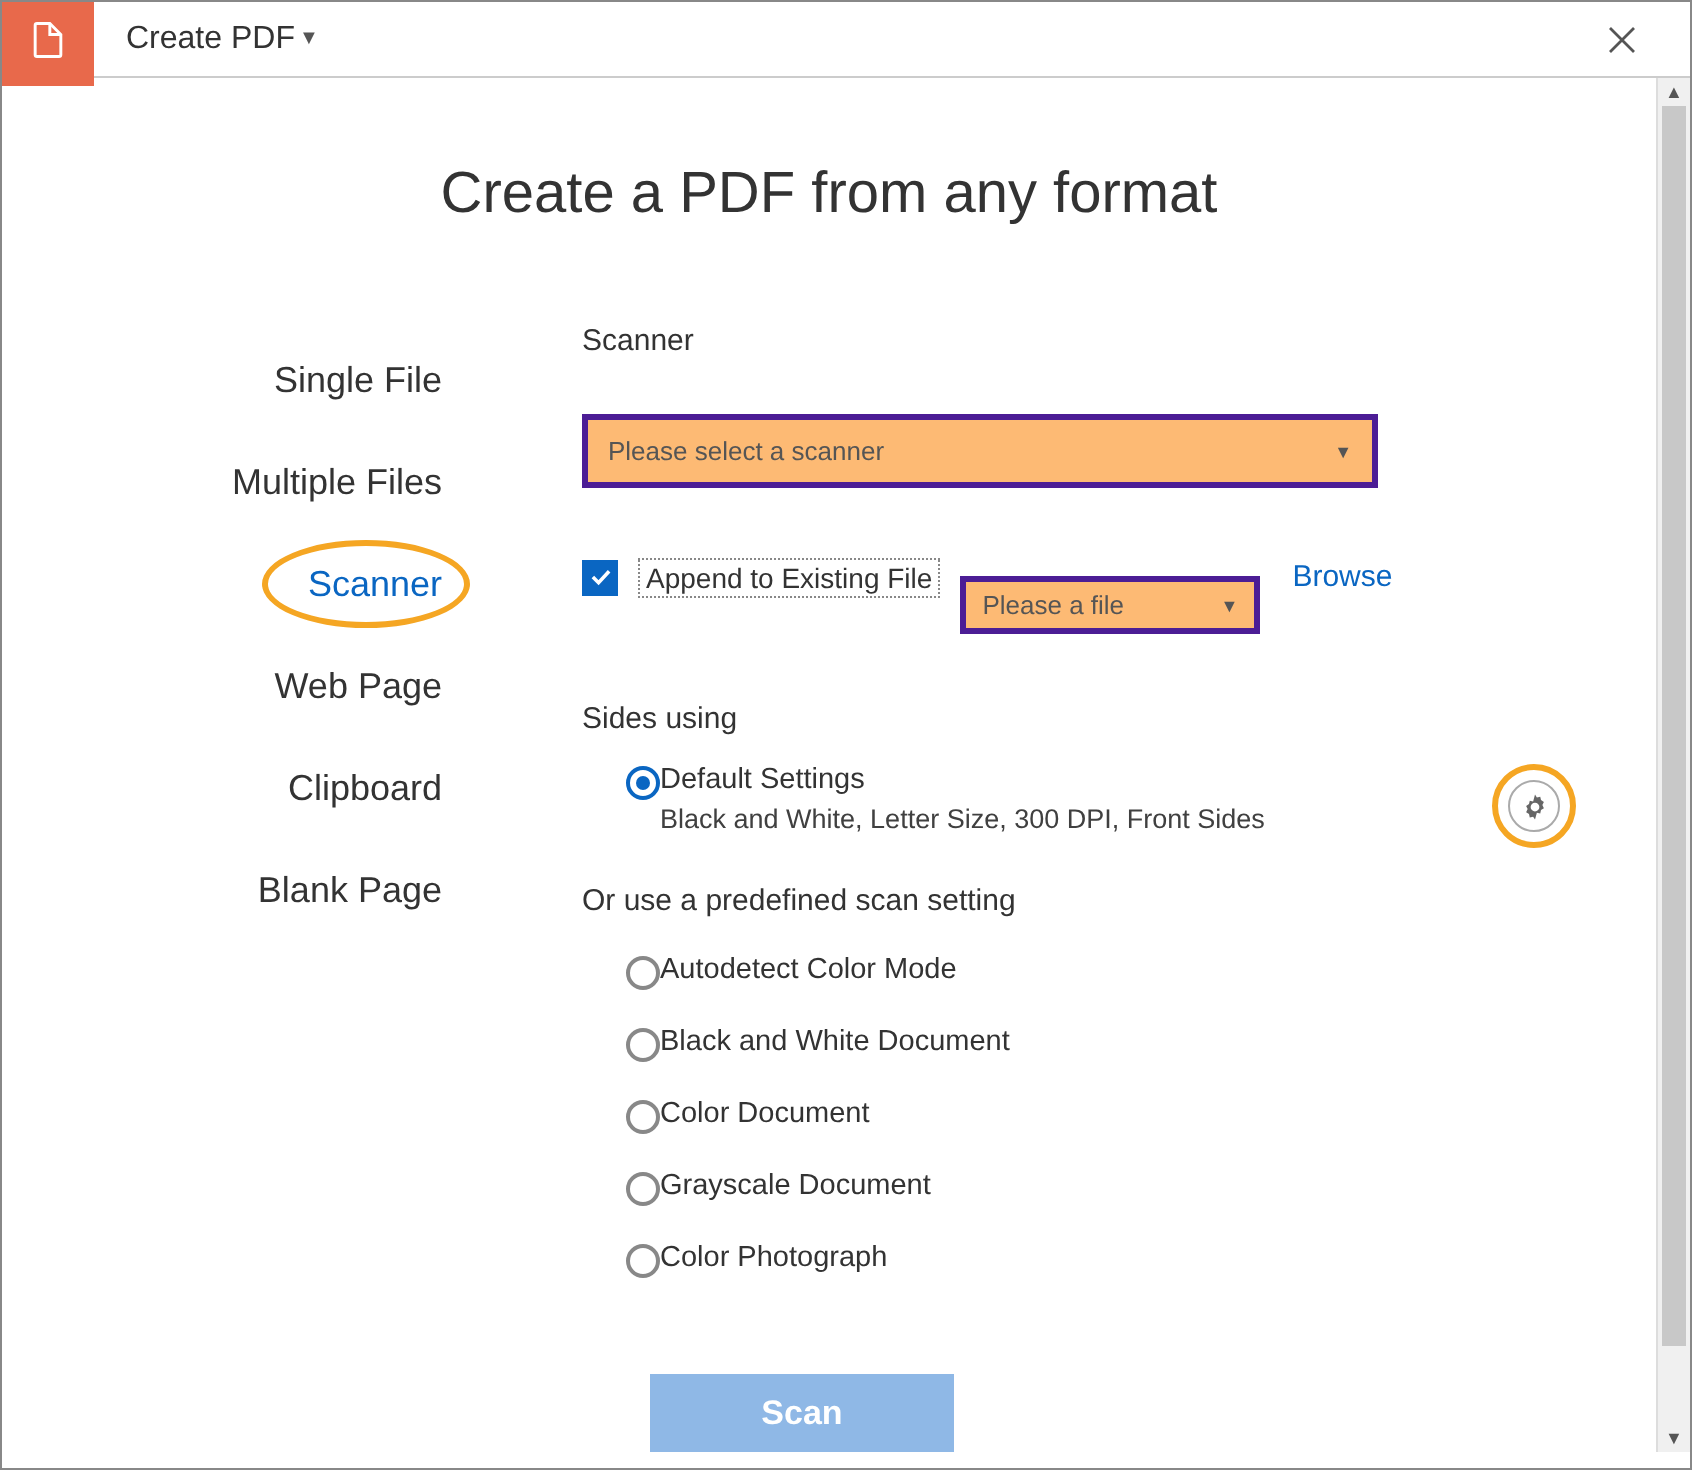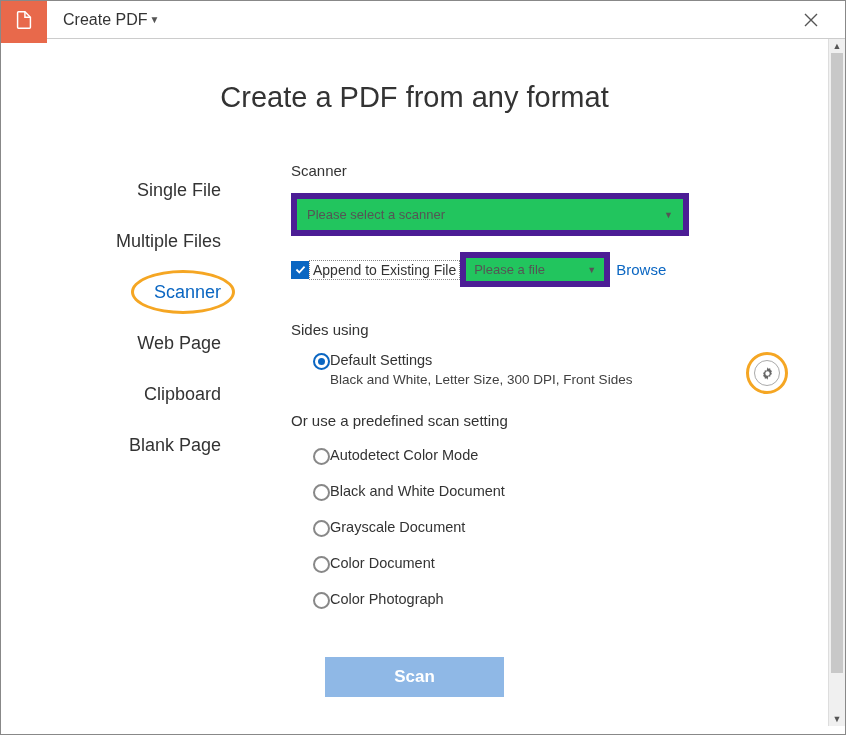--- a/index.html
+++ b/index.html
@@ -132,36 +132,37 @@
 }
 .section-label {
   font-size: 15px;
   color: #333;
   margin-bottom: 14px;
 }
 .select-box {
   display: flex;
   align-items: center;
   justify-content: space-between;
-  border: 6px solid #4c1d95;
+  border: 3px solid #4c1d95;
   padding: 8px 10px;
   font-size: 13px;
   color: #555;
-  background: #22c55e;
-  cursor: pointer;
+  background: #fdba74;
+  cursor: pointer;
+  margin-top: 28px;
 }
 .select-box .caret-down {
   font-size: 9px;
   color: #555;
 }
 .scanner-select { width: 398px; margin-bottom: 16px; }
 .append-row {
   display: flex;
   align-items: center;
-  gap: 0;
+  gap: 10px;
   margin-bottom: 34px;
 }
 .checkbox {
   width: 18px; height: 18px;
   border: 1px solid #0a66c2;
   background: #0a66c2;
   display: flex;
   align-items: center;
   justify-content: center;
   color: #fff;
@@ -236,21 +237,21 @@
   border-radius: 50%;
   display: flex;
   align-items: center;
   justify-content: center;
   background: #fff;
   cursor: pointer;
   color: #555;
 }
 .predefined-label { font-size: 15px; margin-bottom: 18px; }
 .scan-btn {
-  width: 179px;
+  width: 152px;
   padding: 10px 0;
   background: #8fb8e6;
   color: #fff;
   font-size: 17px;
   font-weight: 600;
   text-align: center;
   border: none;
   cursor: pointer;
   margin-left: 34px;
   margin-top: 30px;
@@ -352,25 +353,25 @@
         <div class="radio-row tight">
           <div class="radio"></div>
           <span class="radio-label">Autodetect Color Mode</span>
         </div>
         <div class="radio-row tight">
           <div class="radio"></div>
           <span class="radio-label">Black and White Document</span>
         </div>
         <div class="radio-row tight">
           <div class="radio"></div>
+          <span class="radio-label">Color Document</span>
+        </div>
+        <div class="radio-row tight">
+          <div class="radio"></div>
           <span class="radio-label">Grayscale Document</span>
-        </div>
-        <div class="radio-row tight">
-          <div class="radio"></div>
-          <span class="radio-label">Color Document</span>
         </div>
         <div class="radio-row tight">
           <div class="radio"></div>
           <span class="radio-label">Color Photograph</span>
         </div>
 
         <button class="scan-btn">Scan</button>
       </div>
     </div>
   </div>

